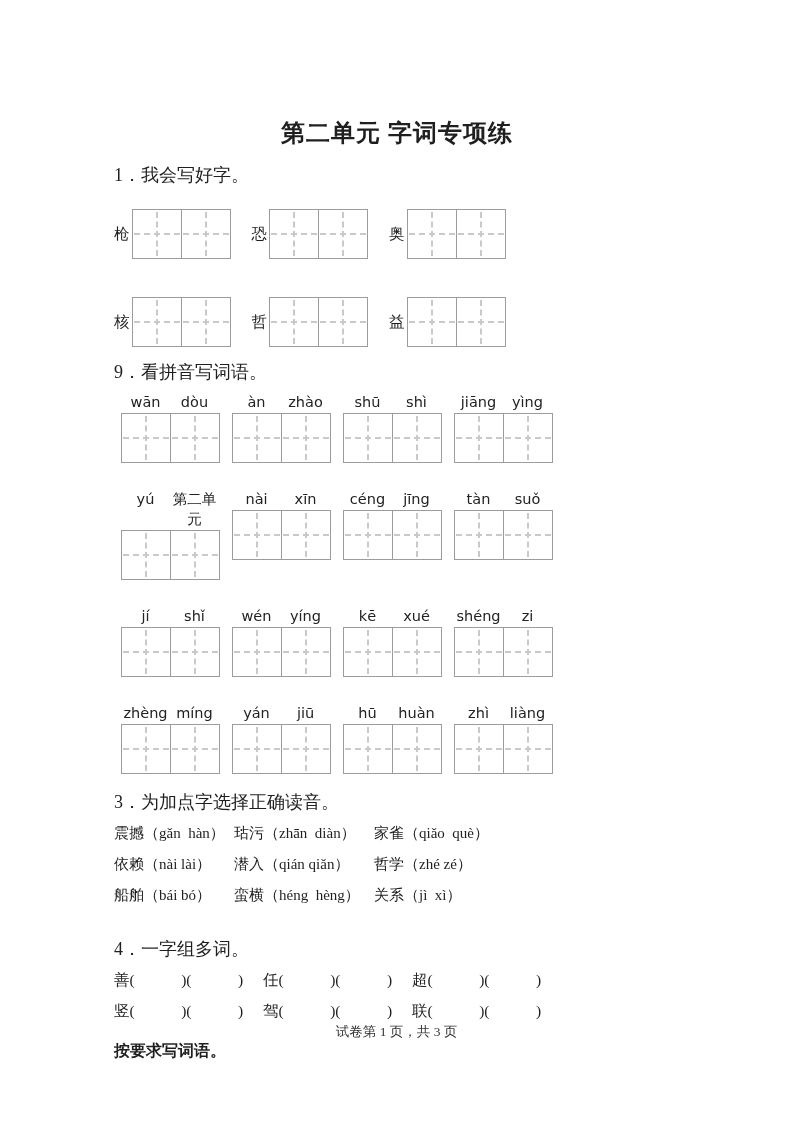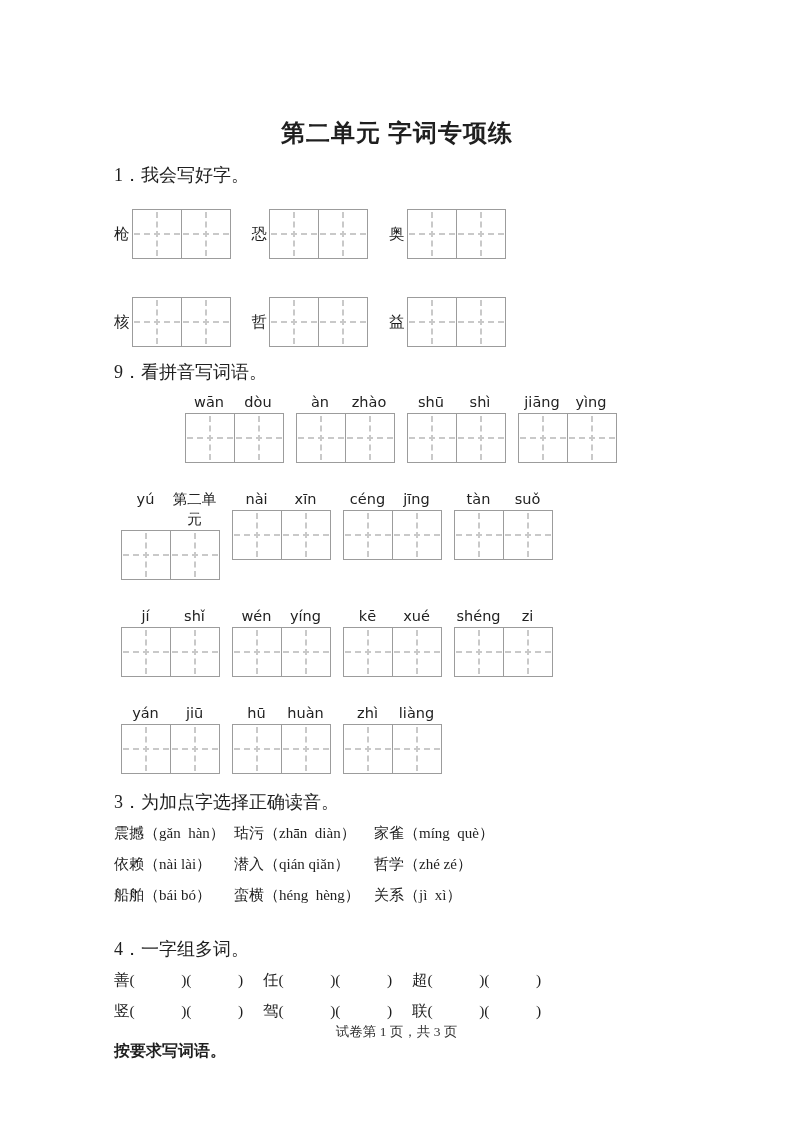--- a/index.html
+++ b/index.html
@@ -47,21 +47,21 @@
     border-top:2px dashed #c9c9c9;margin-top:-1px;
   }
   
   .hz-row{display:flex;gap:21px;margin-top:23px;}
   .hz-row.second{margin-top:38px;}
   .hz-group{display:flex;align-items:center;}
   .hz-char{font-size:15.5px;margin-right:2px;}
   
   .q2-label{margin-top:14px;}
   .py-row{display:flex;gap:12px;margin-left:7px;margin-top:23px;}
-  .py-row.first{margin-top:9px;justify-content:center;}
+  .py-row.first{margin-top:9px;}
   .py-labels{display:flex;margin-bottom:1px;}
   .py-labels span{
     display:inline-block;width:49px;text-align:center;
     font-family:"DejaVu Sans","Liberation Sans",sans-serif;
     font-size:14.5px;line-height:20px;color:#222;
   }
   
   .q3-label{margin-top:14px;}
   .q3-grid{
     display:grid;
@@ -282,20 +282,30 @@
       <div class="tzg">
           <div class="cell"></div>
           <div class="cell"></div>
         </div>
     </div>
   </div>
 
   <div class="py-row">
     <div class="py-group">
       <div class="py-labels">
+          <span>zhèng</span>
+          <span>míng</span>
+        </div>
+      <div class="tzg">
+          <div class="cell"></div>
+          <div class="cell"></div>
+        </div>
+    </div>
+    <div class="py-group">
+      <div class="py-labels">
           <span>yán</span>
           <span>jiū</span>
         </div>
       <div class="tzg">
           <div class="cell"></div>
           <div class="cell"></div>
         </div>
     </div>
     <div class="py-group">
       <div class="py-labels">
@@ -317,21 +327,21 @@
           <div class="cell"></div>
         </div>
     </div>
   </div>
 
   <div class="q-label q3-label">3．为加点字选择正确读音。</div>
 
   <div class="q3-grid">
     <div class="q3-item"><span>震</span><span class="dotted">撼</span><span></span><span class="q3-paren">（gǎn  hàn）</span></div>
     <div class="q3-item"><span></span><span class="dotted">玷</span><span>污</span><span class="q3-paren">（zhān  diàn）</span></div>
-    <div class="q3-item"><span>家</span><span class="dotted">雀</span><span></span><span class="q3-paren">（míng  què）</span></div>
+    <div class="q3-item"><span>家</span><span class="dotted">雀</span><span></span><span class="q3-paren">（qiǎo  què）</span></div>
     <div class="q3-item"><span>依</span><span class="dotted">赖</span><span></span><span class="q3-paren">（nài lài）</span></div>
     <div class="q3-item"><span></span><span class="dotted">潜</span><span>入</span><span class="q3-paren">（qián qiǎn）</span></div>
     <div class="q3-item"><span></span><span class="dotted">哲</span><span>学</span><span class="q3-paren">（zhé zé）</span></div>
     <div class="q3-item"><span>船</span><span class="dotted">舶</span><span></span><span class="q3-paren">（bái bó）</span></div>
     <div class="q3-item"><span>蛮</span><span class="dotted">横</span><span></span><span class="q3-paren">（héng  hèng）</span></div>
     <div class="q3-item"><span>关</span><span class="dotted">系</span><span></span><span class="q3-paren">（jì  xì）</span></div>
   </div>
 
   <div class="q-label q4-label">4．一字组多词。</div>
 

